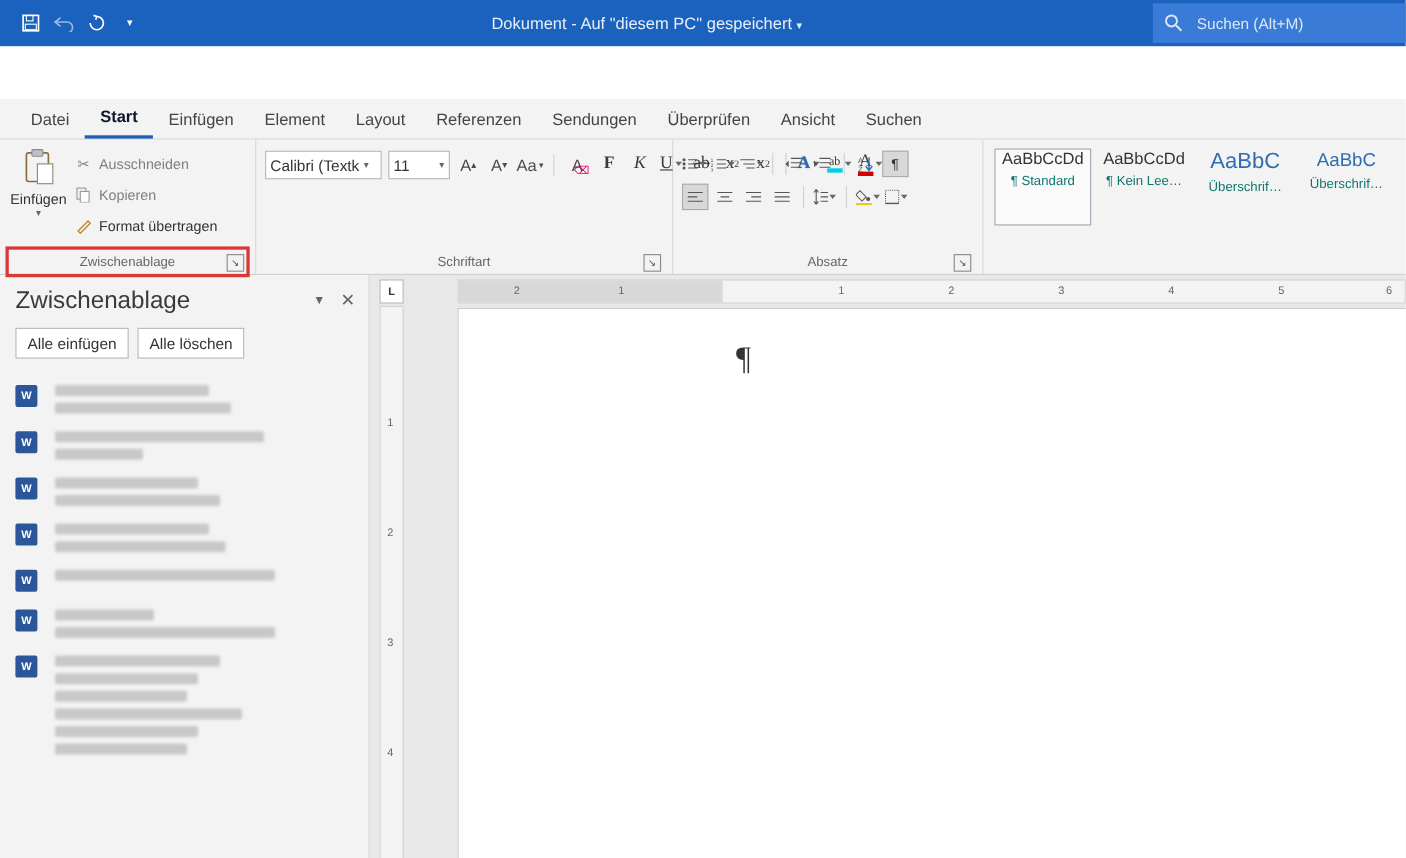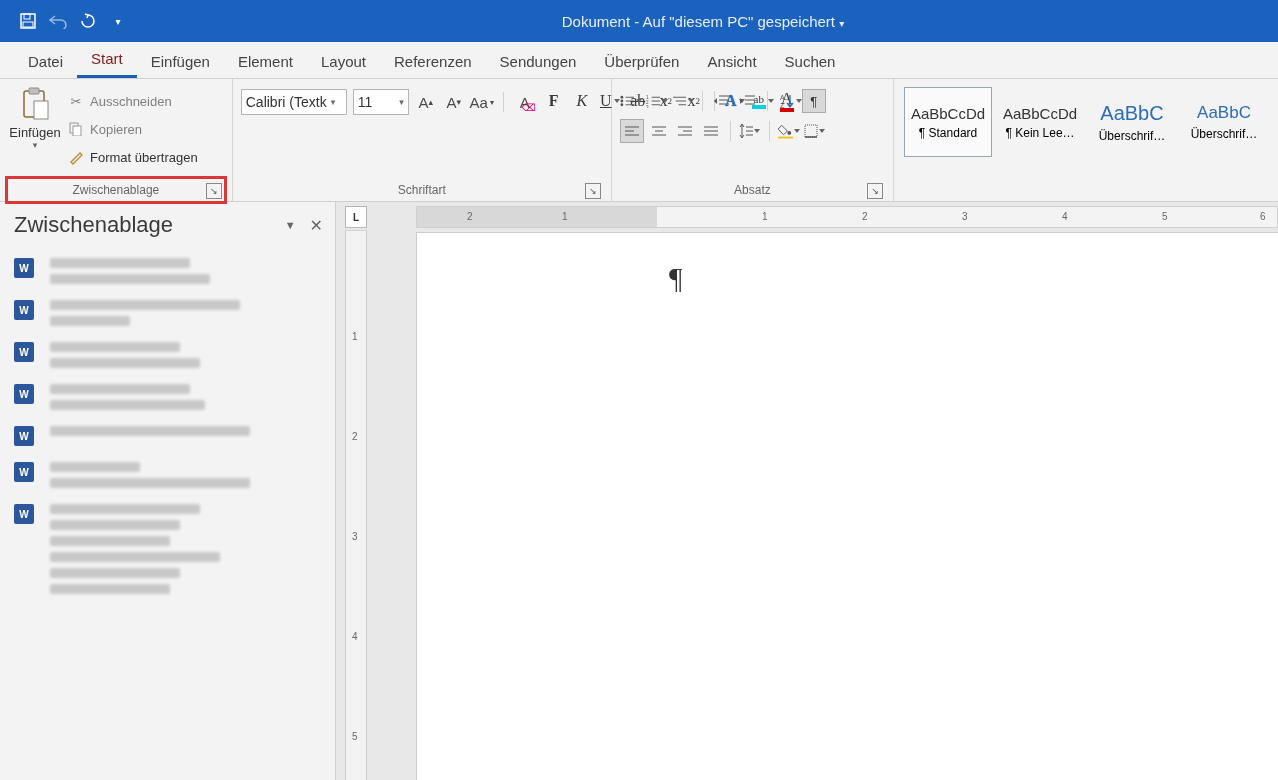--- a/index.html
+++ b/index.html
@@ -2,23 +2,23 @@
 <html><head>
 <meta charset="utf-8">
 <style>
   html,body{margin:0;padding:0;font-family:"Segoe UI",Arial,sans-serif;font-size:13px;color:#333;background:#fff;overflow:hidden;}
   .titlebar{background:#1a62bd;height:42px;display:flex;align-items:center;color:#fff;}
   .qat{display:flex;align-items:center;gap:10px;padding-left:18px;}
   .qat .icon{width:20px;height:20px;display:flex;align-items:center;justify-content:center;color:#fff;}
   .title-center{flex:1;text-align:center;font-size:15px;color:#e8eef7;}
   .search-box{background:#3a7bd8;margin-right:0;height:36px;width:210px;display:flex;align-items:center;padding:0 10px;color:#dbe7f5;font-size:14px;}
   .search-box .mag{margin-right:12px;}
-  .tabbar{background:#f3f3f3;border-bottom:1px solid #d0d0d0;height:36px;display:flex;align-items:flex-end;padding-left:14px;gap:0;}
+  .tabbar{background:#f3f3f3;border-bottom:1px solid #d0d0d0;height:36px;display:flex;align-items:flex-end;padding-left:14px;gap:0;margin-top:48px;}
   .tab{padding:8px 14px;font-size:15px;color:#444;cursor:default;}
-  .tab.active{color:#7f1d1d;border-bottom:3px solid #1a5fb4;font-weight:400;}
+  .tab.active{color:#0f172a;border-bottom:3px solid #1a5fb4;font-weight:700;}
   .ribbon{background:#f3f3f3;border-bottom:1px solid #d0d0d0;height:122px;display:flex;}
   .group{display:flex;flex-direction:column;border-right:1px solid #d6d6d6;padding:4px 8px 0 8px;}
   .group-body{flex:1;display:flex;align-items:flex-start;}
   .group-label-row{height:22px;display:flex;align-items:center;justify-content:center;font-size:12px;color:#666;position:relative;}
   .launcher{position:absolute;right:2px;top:4px;width:14px;height:14px;border:1px solid #888;font-size:9px;display:flex;align-items:center;justify-content:center;color:#555;}
   .paste-big{display:flex;flex-direction:column;align-items:center;width:54px;padding-top:4px;}
   .paste-big .clip-icon{width:30px;height:34px;}
   .paste-big .lbl{font-size:13px;margin-top:4px;color:#333;}
   .paste-big .dd{font-size:9px;color:#666;}
   .clip-right{display:flex;flex-direction:column;gap:4px;padding-top:6px;margin-left:6px;}
@@ -31,25 +31,25 @@
   .combo .dd{margin-left:4px;font-size:9px;color:#666;}
   .sq{width:22px;height:22px;display:flex;align-items:center;justify-content:center;font-size:15px;color:#4a4a4a;}
   .font-row2{display:flex;align-items:center;gap:4px;}
   .btn{width:24px;height:24px;display:flex;align-items:center;justify-content:center;font-family:"Times New Roman",serif;font-size:16px;color:#3a3a3a;}
   .btn.dd::after{content:"";border-left:3px solid transparent;border-right:3px solid transparent;border-top:4px solid #666;margin-left:2px;}
   .para-group .group-body{flex-direction:column;gap:6px;padding-top:6px;}
   .para-row{display:flex;align-items:center;gap:4px;}
   .p-icon{width:22px;height:22px;display:flex;align-items:center;justify-content:center;}
   .p-icon.dd::after{content:"";border-left:3px solid transparent;border-right:3px solid transparent;border-top:4px solid #666;margin-left:1px;}
   .styles-group .group-body{padding-top:2px;}
-  .style-box{width:86px;height:68px;border:1px solid transparent;display:flex;flex-direction:column;align-items:center;justify-content:center;margin:2px;}
+  .style-box{width:86px;height:68px;border:1px solid transparent;display:flex;flex-direction:column;align-items:center;justify-content:flex-start;margin:2px;}
   .style-box.sel{border:1px solid #9aa6b2;background:#fafafa;}
   .style-box .sample{font-size:15px;}
   .style-box .sample.heading{color:#2e6db4;font-size:20px;}
-  .style-box .lbl{font-size:12px;color:#000000;margin-top:4px;}
+  .style-box .lbl{font-size:12px;color:#0f766e;margin-top:4px;}
   
   .hl-box{border:3px solid #d93838;position:relative;margin:-3px;}
   
   .workspace{display:flex;height:calc(780px - 42px - 36px - 122px);}
   .taskpane{width:335px;background:#f3f3f3;border-right:1px solid #d0d0d0;display:flex;flex-direction:column;}
   .tp-head{display:flex;align-items:center;padding:10px 12px 4px 14px;}
   .tp-title{font-size:22px;color:#3a3a3a;flex:1;}
   .tp-head .chev{font-size:11px;color:#666;margin-right:14px;}
   .tp-head .close{font-size:16px;color:#666;}
   .tp-btns{display:flex;gap:8px;padding:8px 14px;}
@@ -94,20 +94,29 @@
       <svg width="18" height="16" viewBox="0 0 18 16">
           <path d="M9 2 A6 6 0 1 1 3 8" fill="none" stroke="#fff" stroke-width="1.5"></path>
           <path d="M6 1 L9 2 L8 5" fill="none" stroke="#fff" stroke-width="1.5"></path>
         </svg>
     </span>
     <span class="icon" style="font-size:10px;">▾</span>
   </div>
   <div class="title-center">
     <span>Dokument  -  Auf "diesem PC" gespeichert</span> <span style="font-size:10px;">▾</span>
   </div>
+  <div class="search-box">
+    <span class="mag">
+      <svg width="18" height="18" viewBox="0 0 18 18">
+          <circle cx="7" cy="7" r="5" fill="none" stroke="#dbe7f5" stroke-width="1.8"></circle>
+          <line x1="11" y1="11" x2="16" y2="16" stroke="#dbe7f5" stroke-width="1.8"></line>
+        </svg>
+    </span>
+    <span>Suchen (Alt+M)</span>
+  </div>
 </div>
 
 <div class="tabbar">
   <div class="tab">Datei</div>
   <div class="tab active">Start</div>
   <div class="tab">Einfügen</div>
   <div class="tab">Element</div>
   <div class="tab">Layout</div>
   <div class="tab">Referenzen</div>
   <div class="tab">Sendungen</div>
@@ -356,20 +365,24 @@
 </div>
 
 <div class="workspace">
 
   <div class="taskpane">
     <div class="tp-head">
       <span class="tp-title">Zwischenablage</span>
       <span class="chev">▼</span>
       <span class="close">✕</span>
     </div>
+    <div class="tp-btns">
+      <div class="tp-btn">Alle einfügen</div>
+      <div class="tp-btn">Alle löschen</div>
+    </div>
     <div class="tp-items">
       <div class="tp-item">
           <div class="word-icon">W</div>
           <div class="blur-lines">
             <div class="blur" style="width:140px;"></div>
             <div class="blur" style="width:160px;"></div>
           </div>
         </div>
       <div class="tp-item">
           <div class="word-icon">W</div>

